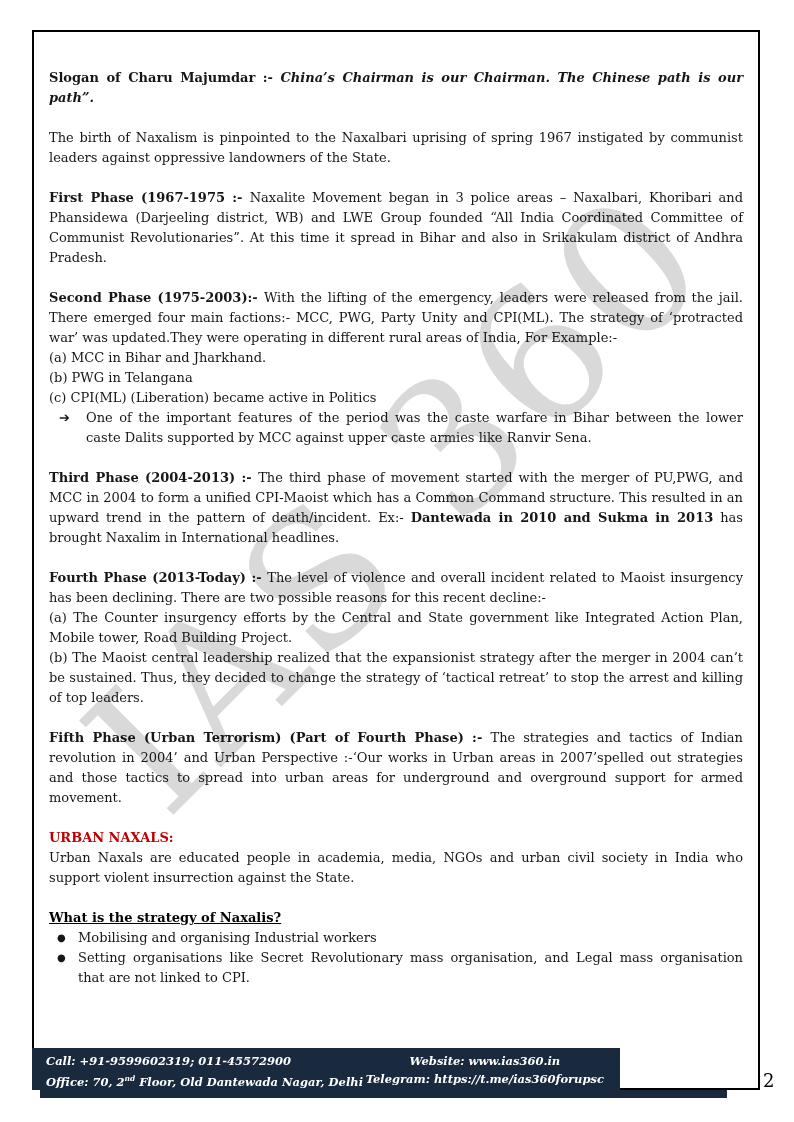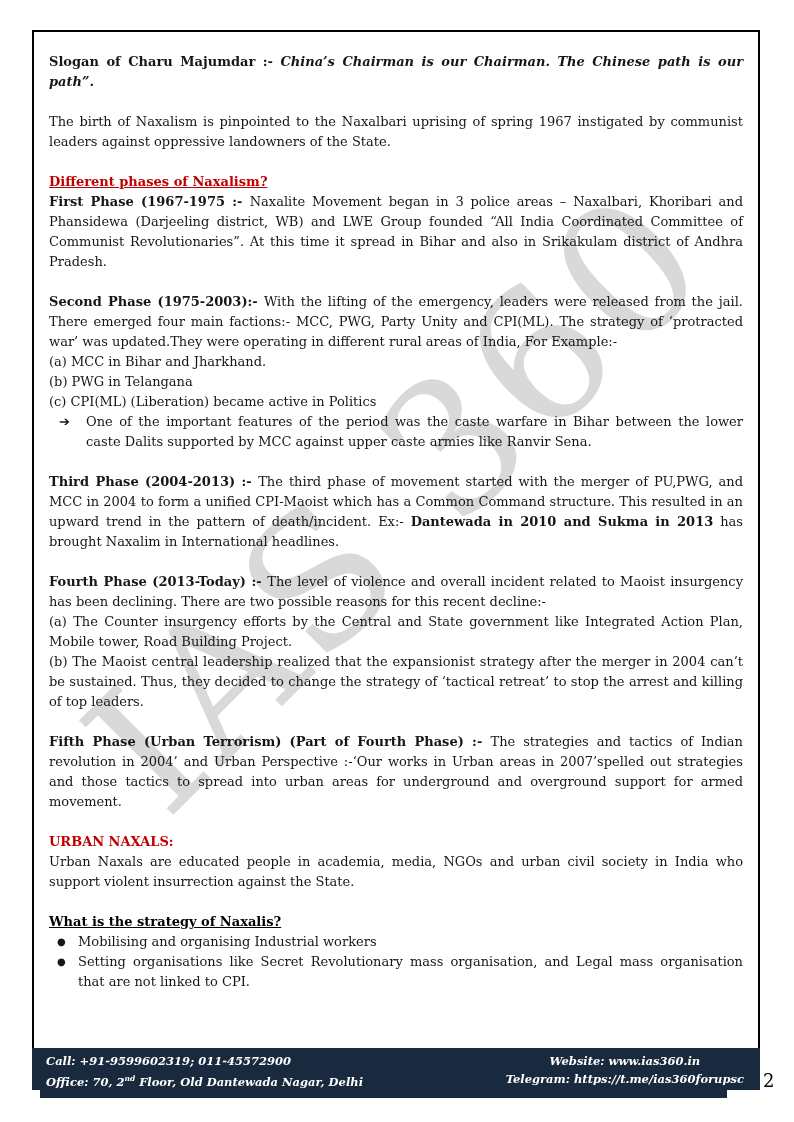--- a/index.html
+++ b/index.html
@@ -5,39 +5,39 @@
   html,body{margin:0;padding:0;background:#ffffff;}
   .page{position:relative;width:794px;height:1122px;background:#ffffff;overflow:hidden;
         font-family:"DejaVu Serif","Liberation Serif",serif;color:#161616;}
   
   .watermark{position:absolute;left:-18px;top:392px;width:830px;text-align:center;
              transform:rotate(-45deg);font-size:183px;line-height:1.2;color:#d9d9d9;
              white-space:nowrap;z-index:0;letter-spacing:6px;user-select:none;}
   
   .frame{position:absolute;left:32px;top:30px;width:728px;height:1060px;
          border:2px solid #000;box-sizing:border-box;z-index:1;}
-  .content{position:relative;padding:20px 15px 0 15px;font-size:13px;line-height:20px;z-index:1;}
+  .content{position:relative;padding:36px 15px 0 15px;font-size:13px;line-height:20px;z-index:1;}
   .para{margin:0;text-align:justify;}
   .spacer{height:20px;}
   .heading{font-weight:bold;margin:0;}
   .h-red-underline{color:#c00000;text-decoration:underline;}
   .h-red{color:#c00000;}
   .h-black-underline{color:#000000;text-decoration:underline;}
   .r-b{font-weight:bold;}
   .r-bi{font-weight:bold;font-style:italic;}
   .r-sup{vertical-align:super;font-size:0.65em;}
   .li{display:flex;align-items:flex-start;margin:0;}
   .li .glyph{flex:0 0 auto;}
   .li-text{flex:1;text-align:justify;}
   .li.arrow{padding-left:10px;}
   .li.arrow .glyph{width:27px;}
   .li.bullet{padding-left:6px;}
   .li.bullet .glyph{width:21px;font-size:10px;line-height:20px;text-align:left;padding-left:2px;}
   
-  .footer{position:absolute;left:-2px;bottom:-2px;width:728px;height:42px;box-sizing:border-box;
+  .footer{position:absolute;left:-2px;bottom:-2px;width:588px;height:42px;box-sizing:border-box;
           background:#1a2a3e;color:#ffffff;display:flex;justify-content:space-between;
           padding:4px 16px 0 14px;font-size:11.5px;font-style:italic;font-weight:bold;z-index:3;}
   .footer-left div{line-height:18px;white-space:nowrap;}
   .footer-right{display:flex;flex-direction:column;align-items:center;line-height:18px;}
   .footer-right div{white-space:nowrap;}
   .tg-link{color:#ffffff;cursor:pointer;}
   .footer-shadow{position:absolute;left:40px;top:1090px;width:687px;height:8px;background:#1a2a3e;z-index:2;}
   .page-number{position:absolute;left:763px;top:1070px;font-size:18px;line-height:22px;color:#000;z-index:4;}
 </style>
 </head>
@@ -45,21 +45,20 @@
 
 <div class="page">
   <div class="watermark">IAS 360</div>
 
   <div class="frame">
     <div class="content" id="doc-content">
         <p class="para"><span class="r-b">Slogan of Charu Majumdar :- </span><span class="r-bi">China’s Chairman is our Chairman. The Chinese path is our path”.</span></p>
         <div class="spacer"></div>
         <p class="para"><span>The birth of Naxalism is pinpointed to the Naxalbari uprising of spring 1967 instigated by communist leaders against oppressive landowners of the State.</span></p>
         <div class="spacer"></div>
-        <div class="heading h-red-underline">Different phases of Naxalism?</div>
         <p class="para"><span class="r-b">First Phase (1967-1975 :- </span><span>Naxalite Movement began in 3 police areas – Naxalbari, Khoribari and Phansidewa (Darjeeling district, WB) and LWE Group founded “All India Coordinated Committee of Communist Revolutionaries”. At this time it spread in Bihar and also in Srikakulam district of Andhra Pradesh.</span></p>
         <div class="spacer"></div>
         <p class="para"><span class="r-b">Second Phase (1975-2003):- </span><span>With the lifting of the emergency, leaders were released from the jail. There emerged four main factions:- MCC, PWG, Party Unity and CPI(ML). The strategy of ‘protracted war’ was updated.They were operating in different rural areas of India, For Example:-</span></p>
         <p class="para"><span>(a) MCC in Bihar and Jharkhand.</span></p>
         <p class="para"><span>(b) PWG in Telangana</span></p>
         <p class="para"><span>(c) CPI(ML) (Liberation) became active in Politics</span></p>
         <div class="li arrow">
           <span class="glyph">➔</span>
           <span class="li-text">One of the important features of the period was the caste warfare in Bihar between the lower caste Dalits supported by MCC against upper caste armies like Ranvir Sena.</span>
         </div>

